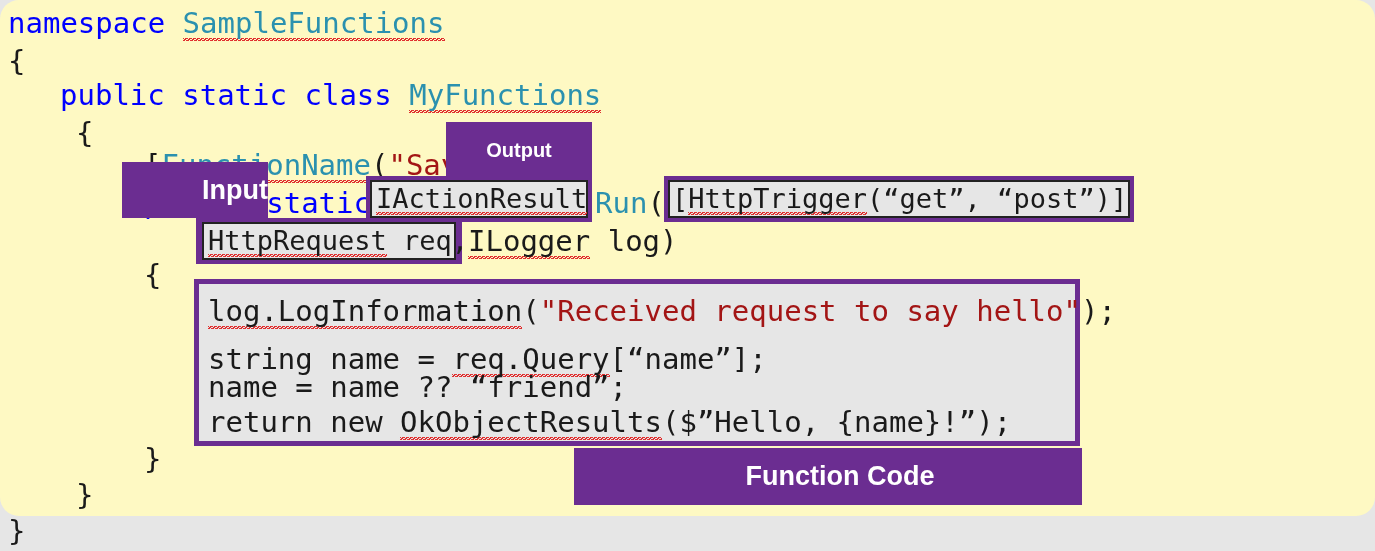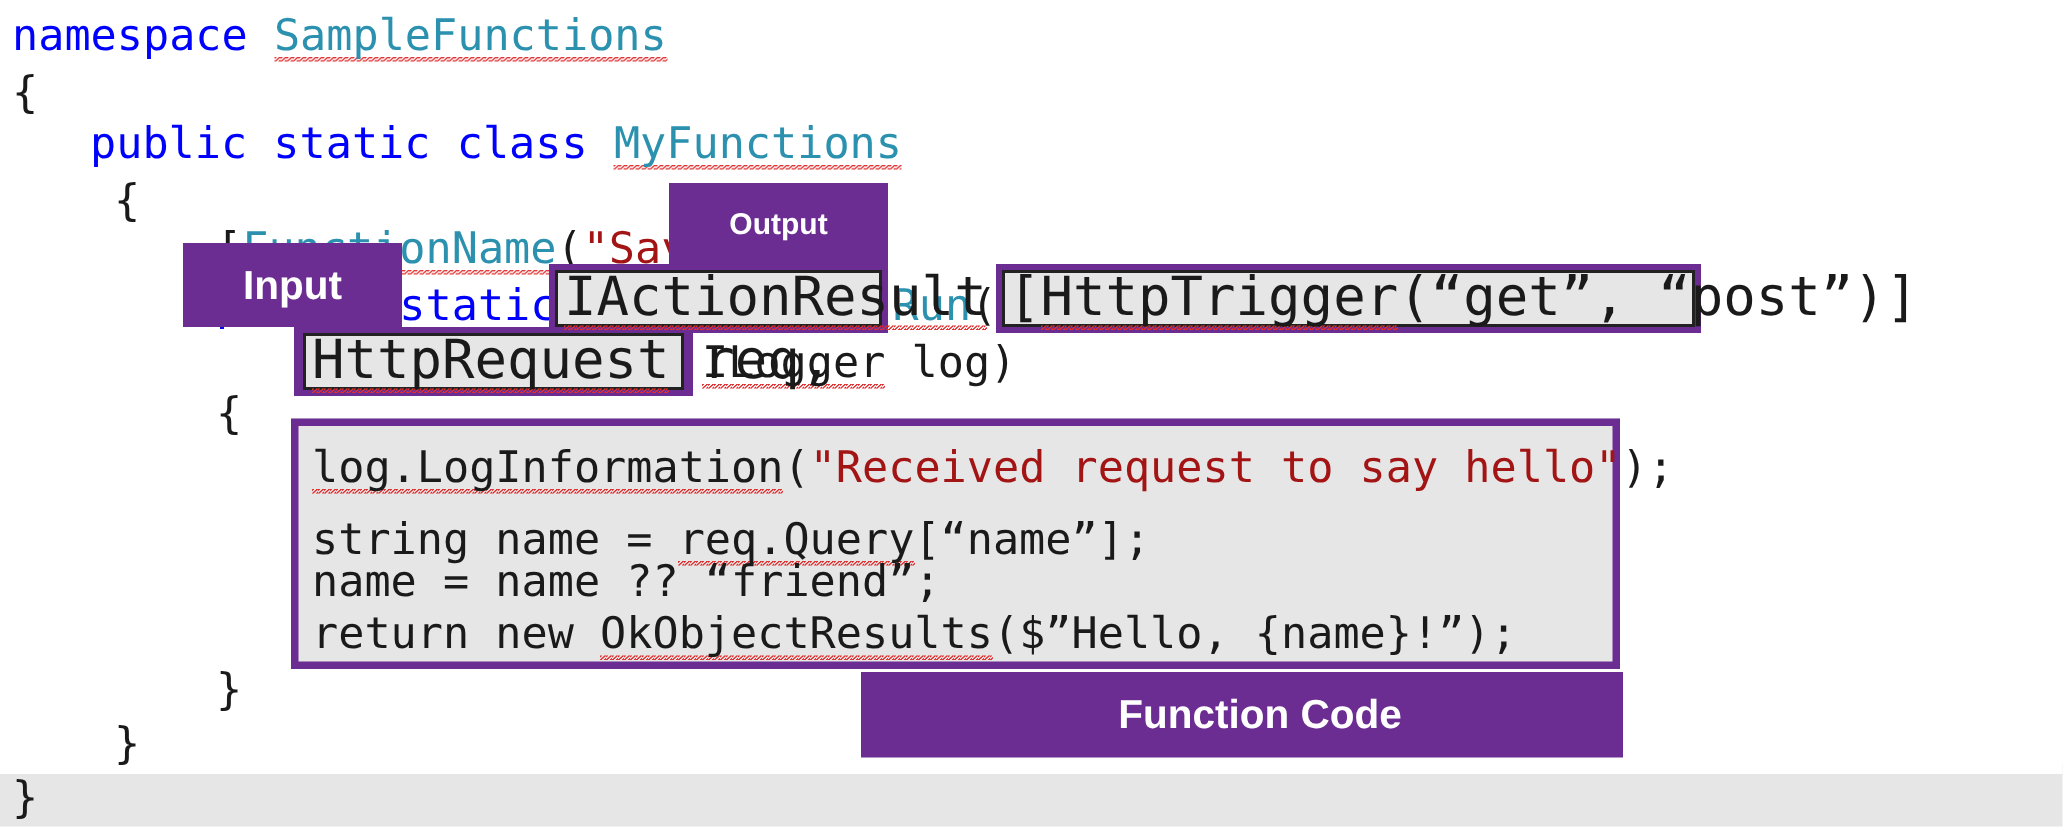--- a/index.html
+++ b/index.html
@@ -11,21 +11,22 @@
     width: 1375px;
     height: 551px;
     background: #e6e6e6;
     font-family: "DejaVu Sans Mono", monospace;
     overflow: hidden;
   }
   #stage {
     position: relative;
     width: 1375px;
     height: 516px;
-    background: #ffffff;
+    background: #fef9c3;
+    border-radius: 19px;
   }
 
   
   .code-line {
     position: absolute;
     font-family: "DejaVu Sans Mono", monospace;
     font-size: 29px;
     line-height: 38px;
     white-space: pre;
     color: #1a1a1a;
@@ -77,21 +78,21 @@
   
   .chip {
     position: absolute;
     background: #e6e6e6;
     border: 2px solid #222222;
     box-sizing: border-box;
   }
   .chip-text {
     position: absolute;
     font-family: "DejaVu Sans Mono", monospace;
-    font-size: 36px;
+    font-size: 27px;
     line-height: 38px;
     white-space: pre;
     color: #1a1a1a;
   }
   .code-block {
     position: absolute;
     background: #e6e6e6;
     border: 5px solid #6b2d91;
     box-sizing: border-box;
   }
@@ -145,21 +146,21 @@
 
   <div class="code-line" style="left:208px; top:403px;"><span class="plain">return new </span><span class="plain sq">OkObjectResults</span><span class="plain">($”Hello, {name}!”);</span></div>
 
   <div class="code-line" style="left:208px; top:368px;"><span class="plain">name = name ?? “friend”;</span></div>
 
   <div class="callout center" style="left:446px; top:122px; width:146px; height:56px; font-size:20px;">
     <span>Output</span>
   </div>
 
 
-  <div class="callout center" style="left:122px; top:162px; width:146px; height:56px; font-size:27px;">
+  <div class="callout center" style="left:122px; top:162px; width:146px; height:56px; font-size:27px;justify-content:flex-end;">
     <span>Input</span>
   </div>
 
   <div class="callout left" style="left:574px; top:448px; width:508px; height:57px; font-size:27px; padding-left:24px;">
     <span>Function Code</span>
   </div>
 
 </div>
 
 </body></html>

